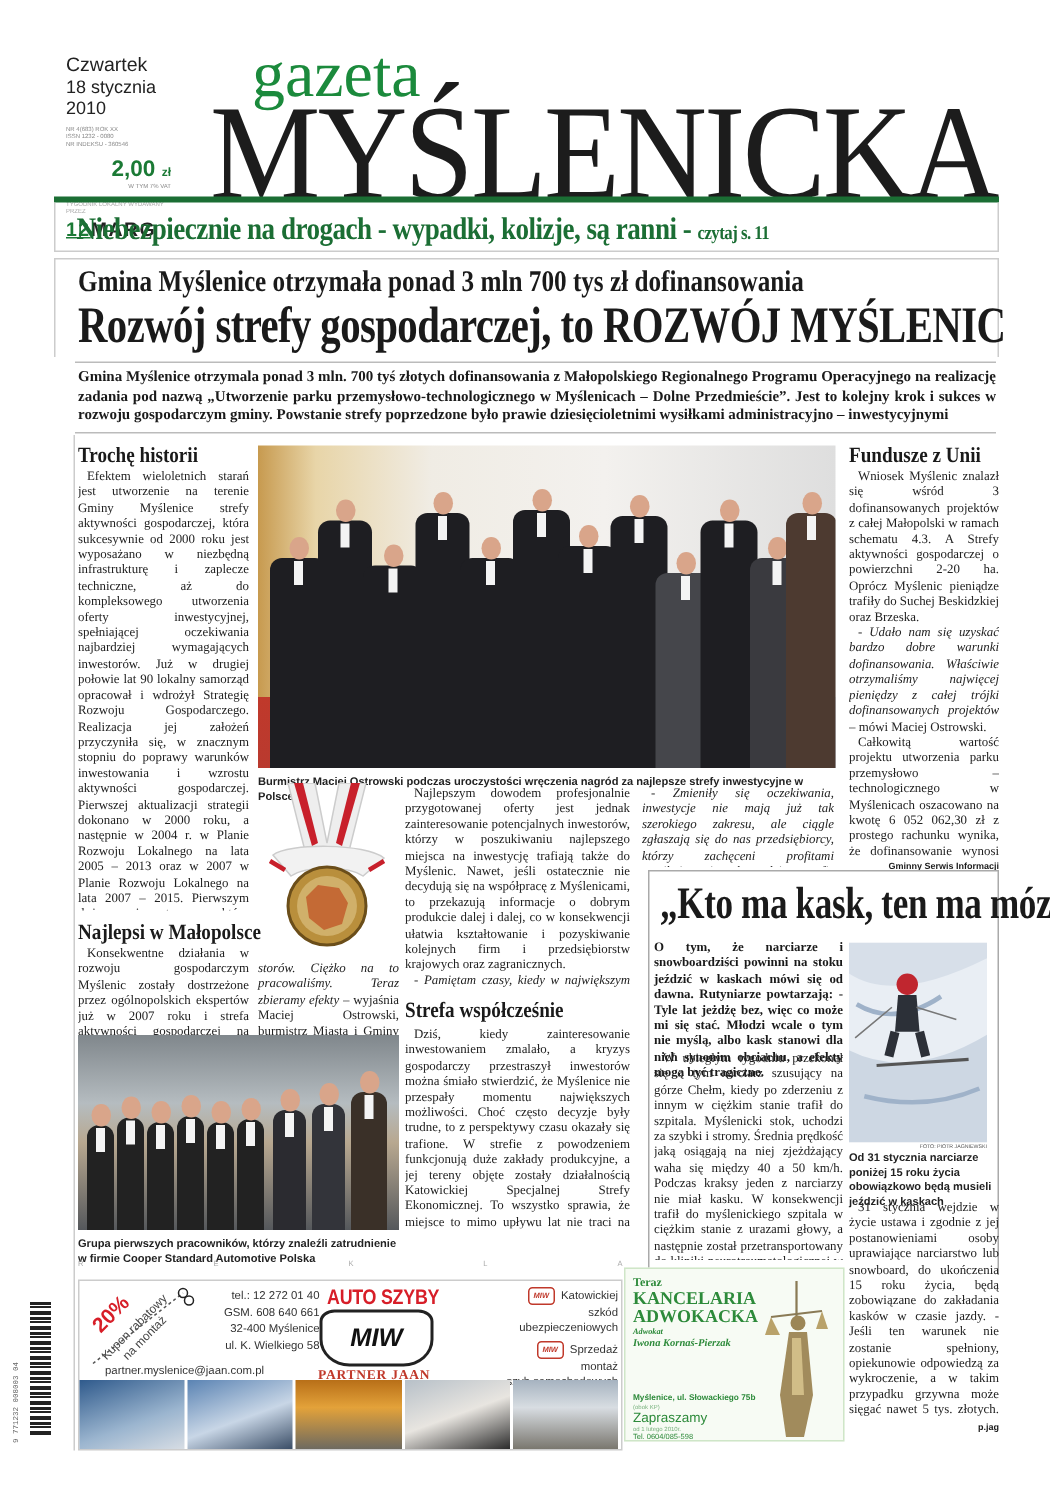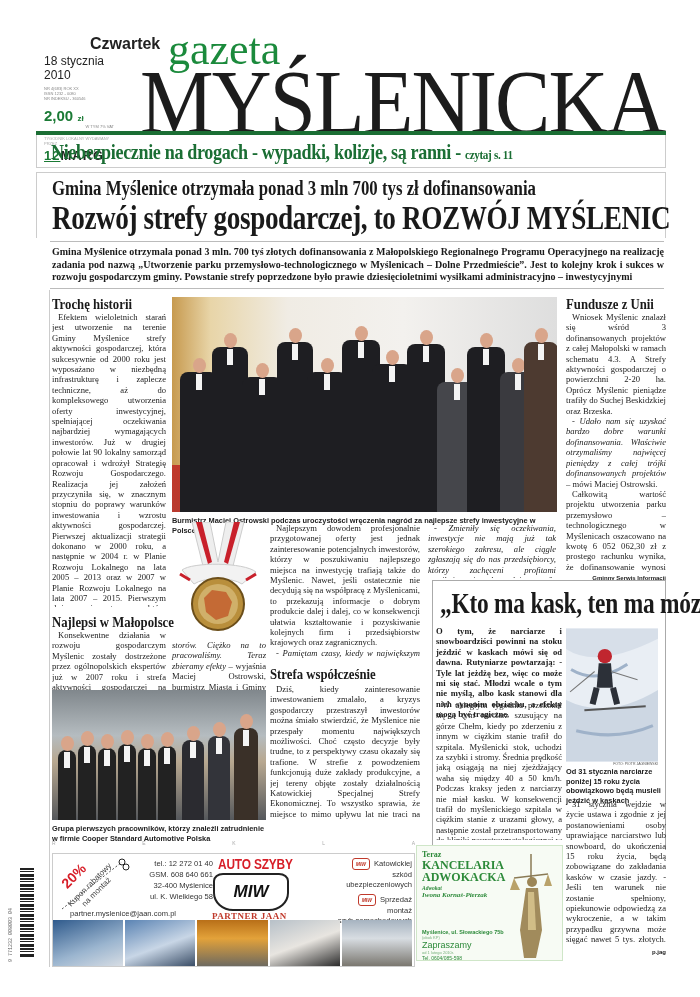--- a/index.html
+++ b/index.html
@@ -3,24 +3,24 @@
 <meta charset="utf-8">
 <style>
   * { box-sizing: border-box; margin: 0; padding: 0; }
   html, body { width: 700px; height: 997px; background: #ffffff; overflow: hidden; }
   body { position: relative; font-family: "Liberation Serif", serif; color: #1a1a1a; }
 
   .abs { position: absolute; }
 
   
   .mast-left { left: 44px; top: 35px; width: 70px; font-family: "Liberation Sans", sans-serif; }
-  .day { font-weight: bold; font-size: 16px; color: #222; margin-left: 46px; }
+  .day { font-weight: normal; font-size: 13px; color: #222; }
   .date { font-size: 12px; color: #222; margin-top: 1px; }
   .tiny { font-size: 4px; color: #888; line-height: 5px; }
-  .price { font-weight: bold; font-size: 15px; color: #1b7a35; margin-top: 6px; }
+  .price { font-weight: bold; font-size: 15px; color: #1b7a35; text-align: right; margin-top: 6px; }
   .price small { font-size: 8px; }
   .vat { font-size: 4px; color: #888; text-align: right; }
   .marg-label { font-size: 4px; color: #aaa; margin-top: 7px; }
   .marg { font-weight: bold; font-size: 13px; color: #222; letter-spacing: 1px; margin-top: 2px; }
   .marg .num { color: #1b7a35; text-decoration: underline; }
 
   .gazeta { left: 168px; top: 28px; font-size: 44px; color: #1b8a3c; font-family: "Liberation Serif", serif; letter-spacing: 0px; line-height: 44px; }
   .title { left: 140px; top: 58px; font-size: 90px; font-family: "Liberation Serif", serif; letter-spacing: -2px; line-height: 90px; color: #1c1c1c; transform: scaleX(0.92); transform-origin: left top; white-space: nowrap; }
 
   .green-bar { left: 36px; top: 131px; width: 630px; height: 4px; background: #1b6e34; }

